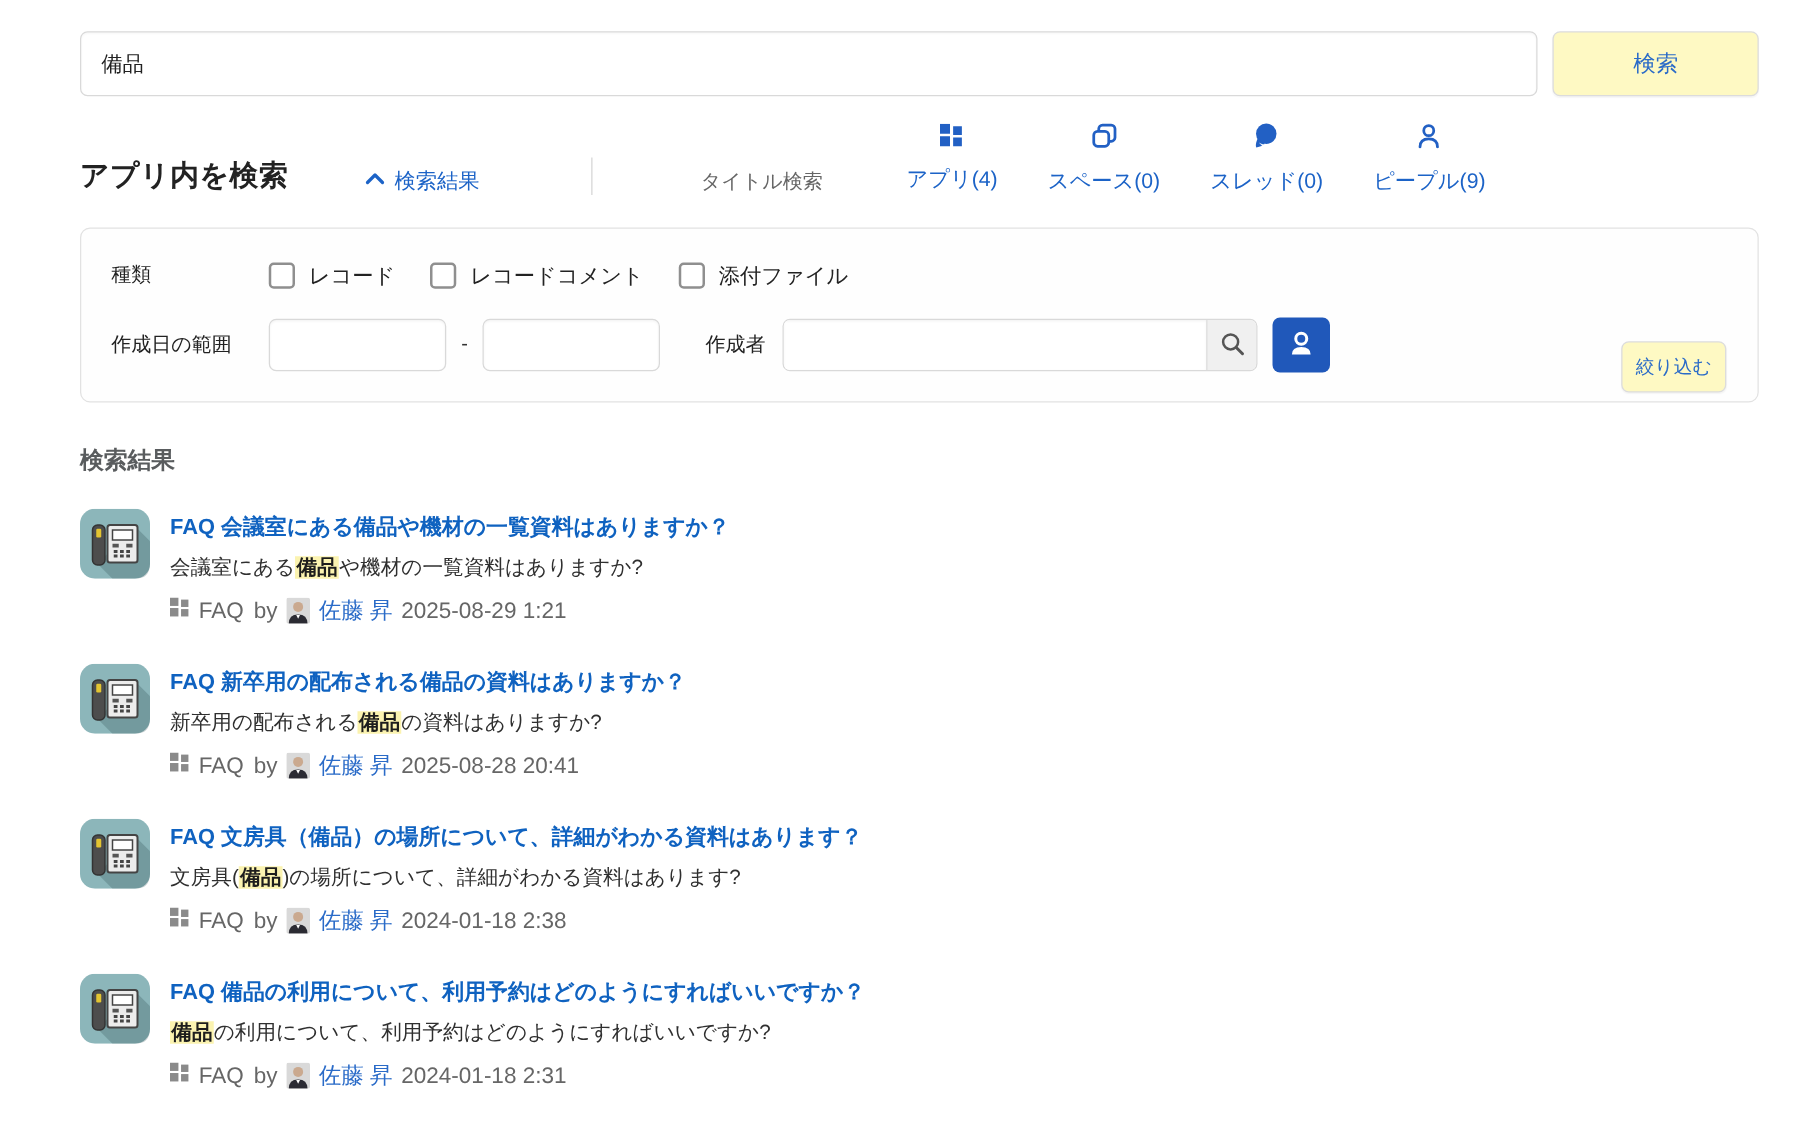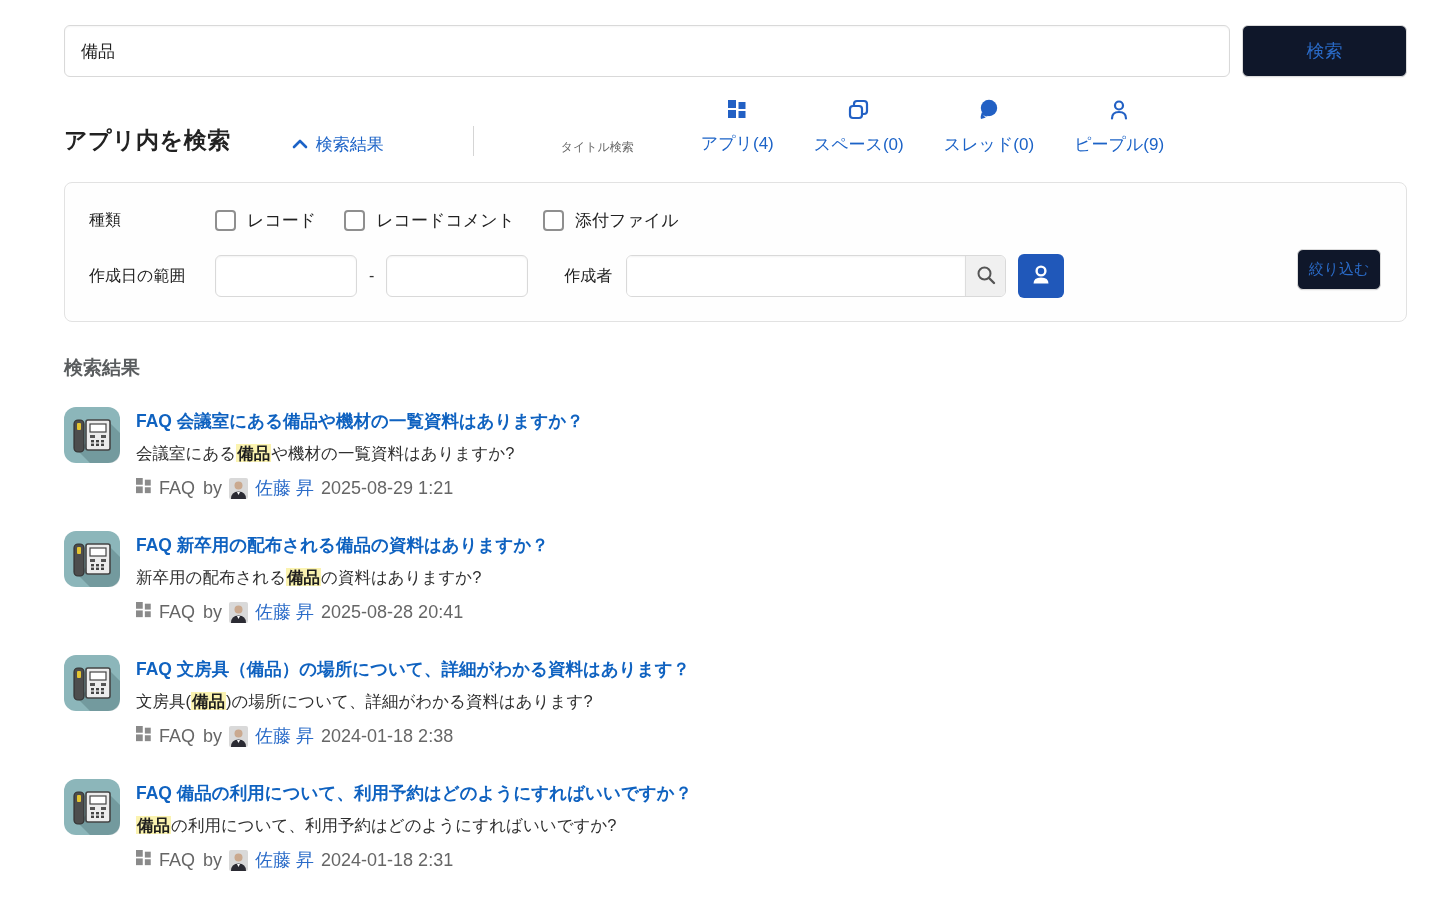--- a/index.html
+++ b/index.html
@@ -10,33 +10,33 @@
 
   
   .topbar { display: flex; gap: 12px; }
   .topbar input.query {
     flex: 1; height: 52px; font-size: 17px; color: #222;
     border: 1px solid #d9d9d9; border-radius: 6px; padding: 0 16px;
     box-shadow: inset 0 1px 2px rgba(0,0,0,0.04); outline: none;
     font-family: inherit;
   }
   .btn {
-    background: #0f172a; border: 1px solid #dcdcdc; border-radius: 6px;
+    background: #fef9c3; border: 1px solid #dcdcdc; border-radius: 6px;
     color: #2a6bc8; cursor: pointer; font-family: inherit;
     box-shadow: 0 1px 1px rgba(0,0,0,0.04);
   }
   .btn-search { width: 165px; height: 52px; font-size: 18px; }
 
   
   .header-row { display: flex; align-items: flex-end; margin-top: 45px; height: 34px; gap: 37px; }
   .page-title { font-size: 23px; font-weight: bold; color: #222; letter-spacing: 0.5px; }
   .filter-toggle { display: flex; align-items: center; gap: 8px; margin-left: 24px; cursor: pointer; }
   .filter-toggle .label { color: #1c63c7; font-size: 17px; }
   .vdivider { width: 1px; height: 30px; background: #d5d5d5; margin: 0 0 0 52px; }
-  .title-search { color: #666; font-size: 12px; margin-left: 50px; cursor: pointer; }
+  .title-search { color: #666; font-size: 16px; margin-left: 50px; cursor: pointer; }
   .tabs { display: flex; align-items: center; margin-left: 30px; gap: 40px; }
   .tab { display: flex; align-items: center; gap: 9px; cursor: pointer; flex-direction: column; }
   .tab .tab-label { color: #1c63c7; font-size: 17px; }
 
   
   .filter-panel {
     position: relative; margin-top: 26px; height: 140px;
     border: 1px solid #e2e2e2; border-radius: 8px; background: #fefefe;
     padding: 26px 24px 0 24px;
   }
@@ -67,21 +67,21 @@
   }
   .creator-search-btn {
     width: 40px; border: none; border-left: 1px solid #ddd; background: #f0f0f0;
     cursor: pointer; display: flex; align-items: center; justify-content: center;
   }
   .people-picker-btn {
     width: 46px; height: 44px; margin-left: 12px; border: none; border-radius: 6px;
     background: #2058ba; cursor: pointer; display: flex; align-items: center; justify-content: center;
   }
   .btn-apply {
-    position: absolute; right: 25px; bottom: 31px;
+    position: absolute; right: 25px; bottom: 7px;
     width: 84px; height: 41px; font-size: 15px;
   }
 
   
   .results-heading { margin-top: 33px; font-size: 19px; font-weight: bold; color: #595c5e; }
   .result-list { margin-top: 26px; }
   .result-item { display: flex; gap: 16px; margin-bottom: 31px; }
   .app-icon { width: 56px; height: 56px; flex-shrink: 0; }
   .result-body { padding-top: 2px; }
   .result-title {

